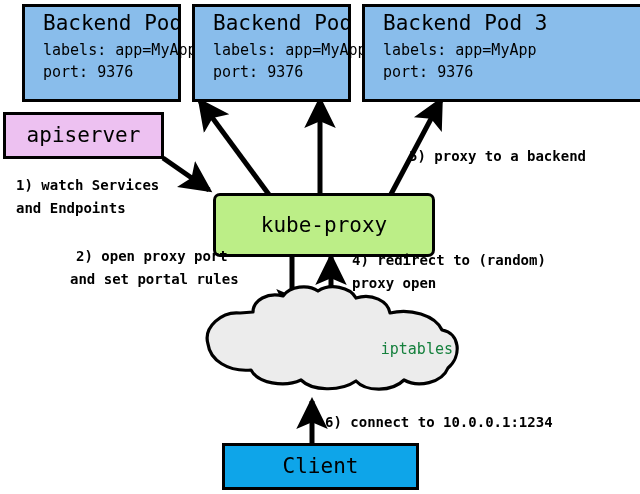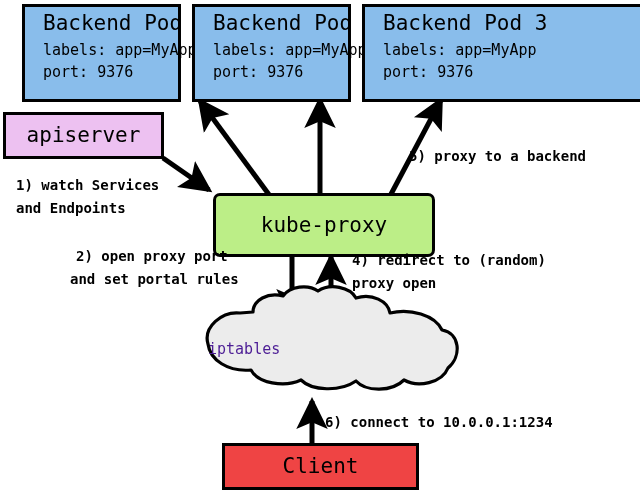--- a/index.html
+++ b/index.html
@@ -60,30 +60,30 @@
   }
   .apiserver {
     background: #EDC1F1;
   }
   .apiserver .node-title { font-size: 21px; }
   .kubeproxy {
     background: #BCEE87;
   }
   .kubeproxy .node-title { font-size: 21px; }
   .client {
-    background: #ef4444;
+    background: #0ea5e9;
   }
   .client .node-title { font-size: 21px; }
   .cloud-label {
     position: absolute;
     font-family: "DejaVu Sans Mono", monospace;
     font-size: 15px;
-    color: #4c1d95;
+    color: #15803d;
     white-space: nowrap;
-    text-align: left;
+    text-align: right;
   }
 
   .edge-label {
     position: absolute;
     font-family: "DejaVu Sans Mono", monospace;
     font-weight: bold;
     font-size: 14px;
     line-height: 1.45;
     color: #000000;
     white-space: pre;

